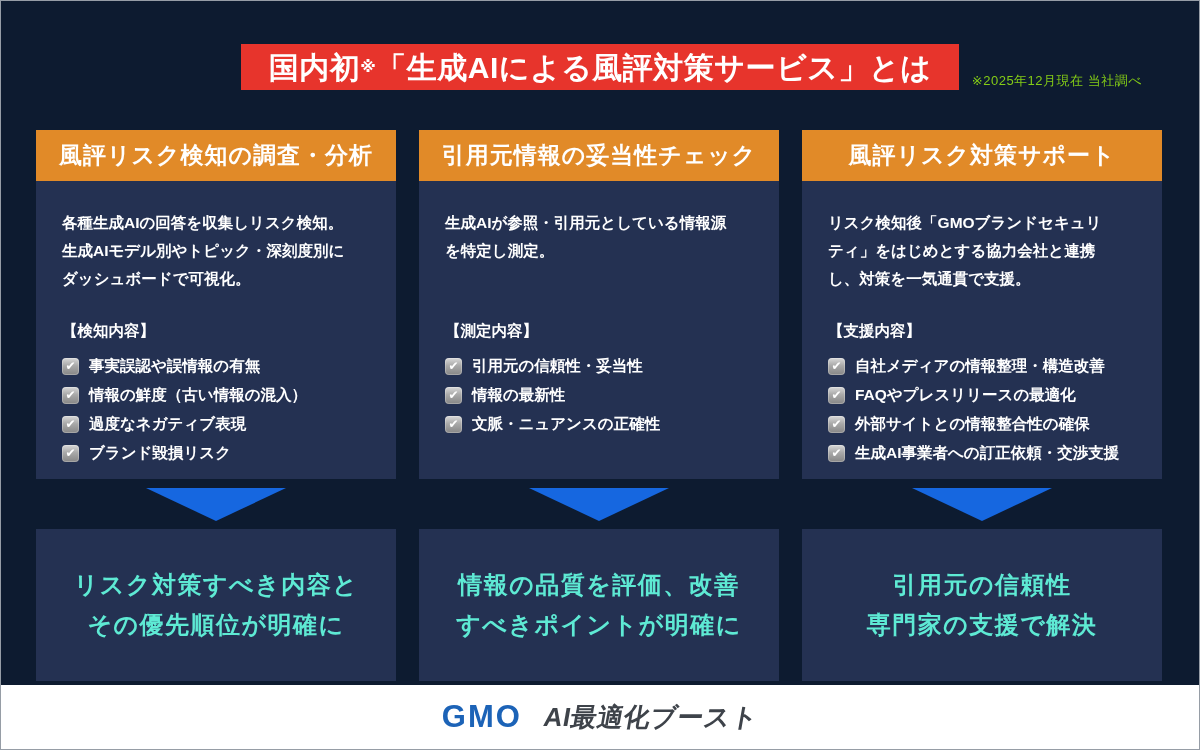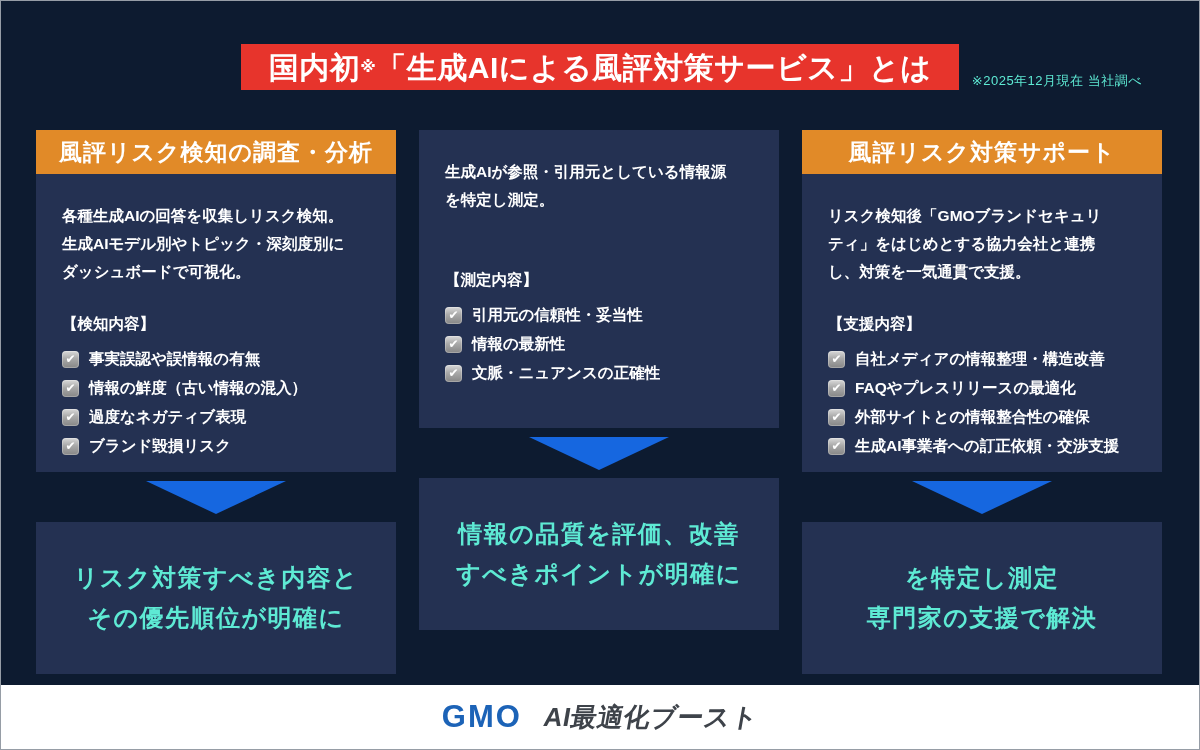--- a/index.html
+++ b/index.html
@@ -10,26 +10,26 @@
     background:#0D1B30; overflow:hidden;
     box-shadow: inset 0 0 0 1px #969da6;
   }
   
   .banner-row { position:absolute; top:44px; left:0; right:0; height:46px;
     display:flex; justify-content:center; }
   .banner { background:#E7342C; color:#ffffff; font-weight:bold; font-size:30px;
     line-height:46px; padding:0 28px; white-space:nowrap; letter-spacing:0.5px; }
   .banner .asterisk { font-size:16px; vertical-align:6px; }
   .banner-note { position:absolute; right:58px; top:72px; font-size:13px;
-    color:#5eead4; letter-spacing:0.5px; }
+    color:#84cc16; letter-spacing:0.5px; }
   
   .grid { position:absolute; left:36px; top:130px;
     display:grid; grid-template-columns:repeat(3,360px); column-gap:23px; }
   .column { display:flex; flex-direction:column; }
-  .col-header { height:44px; background:#E18A28; color:#ffffff;
+  .col-header { height:51px; background:#E18A28; color:#ffffff;
     display:flex; align-items:center; justify-content:center;
     font-size:23px; font-weight:bold; letter-spacing:1px; }
   .col-body { height:298px; background:#243152; color:#ffffff;
     padding:28px 26px 12px; }
   .desc { font-size:15.5px; font-weight:bold; line-height:28px;
     white-space:pre-line; height:112px; }
   .list-label { font-size:15.5px; font-weight:bold; margin-bottom:10px; }
   .check-item { display:flex; align-items:center; gap:10px; height:29px;
     font-size:15.5px; font-weight:bold; }
   .checkbox { width:17px; height:17px; border-radius:4px; flex:none;
@@ -90,20 +90,21 @@
         </div>
       </div>
       <div class="arrow-wrap">
         <div class="arrow"></div>
       </div>
       <div class="result">リスク対策すべき内容と
 その優先順位が明確に</div>
     </div>
 
     <div class="column">
+      <div class="col-header">引用元情報の妥当性チェック</div>
       <div class="col-body">
         <div class="desc">生成AIが参照・引用元としている情報源
 を特定し測定。</div>
         <div class="list-label">【測定内容】</div>
         <div class="check-item">
           <span class="checkbox">✔</span>
           <span>引用元の信頼性・妥当性</span>
         </div>
         <div class="check-item">
           <span class="checkbox">✔</span>
@@ -141,21 +142,21 @@
           <span>外部サイトとの情報整合性の確保</span>
         </div>
         <div class="check-item">
           <span class="checkbox">✔</span>
           <span>生成AI事業者への訂正依頼・交渉支援</span>
         </div>
       </div>
       <div class="arrow-wrap">
         <div class="arrow"></div>
       </div>
-      <div class="result">を特定し測定
+      <div class="result">引用元の信頼性
 専門家の支援で解決</div>
     </div>
 
   </div>
 
   <div class="footer">
     <span class="logo-gmo">GMO</span>
     <span class="logo-product">AI最適化ブースト</span>
   </div>
 

